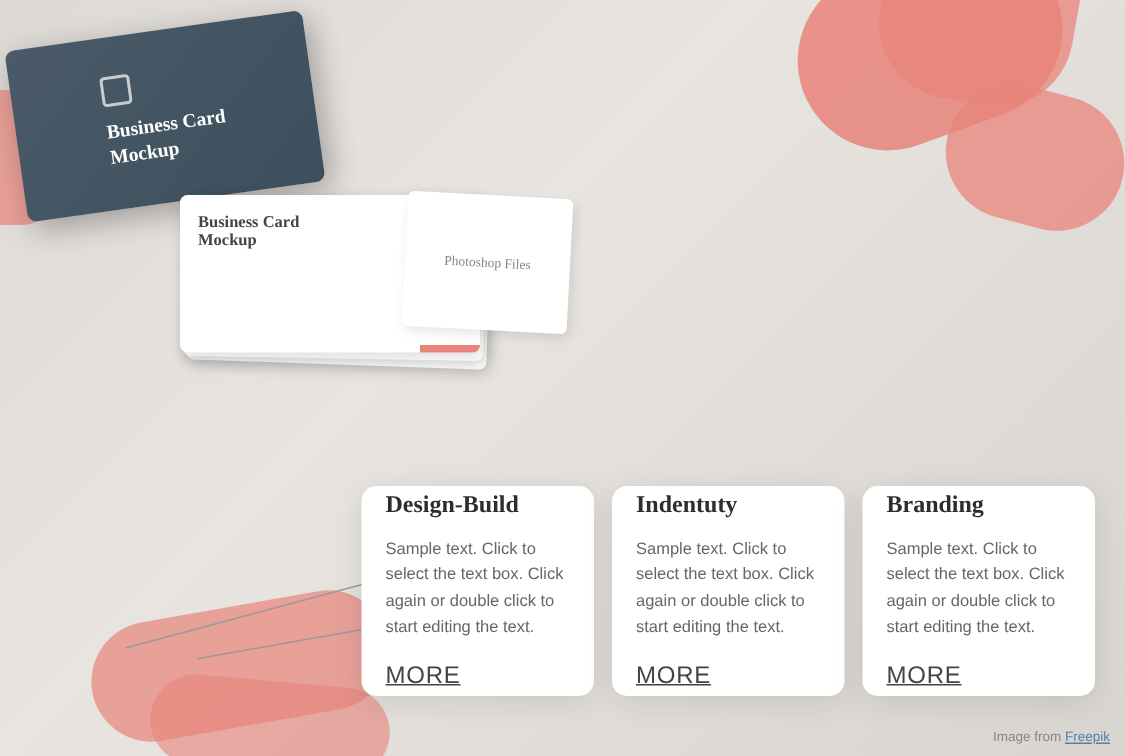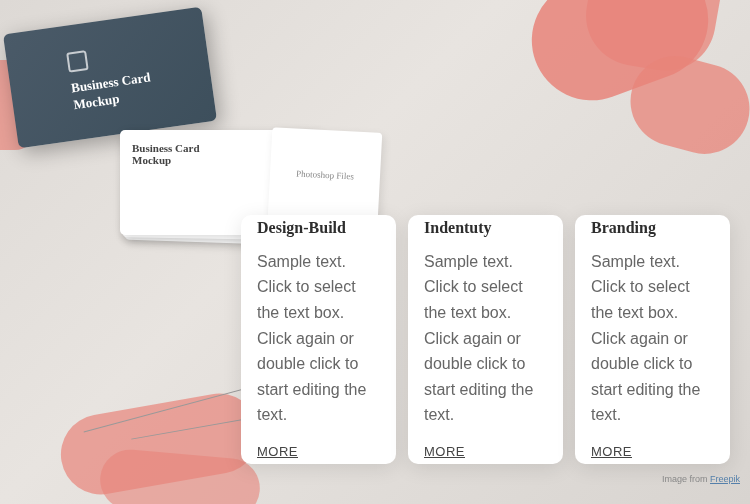--- a/index.html
+++ b/index.html
@@ -212,41 +212,41 @@
 
     .service-title {
       font-size: 16px;
       font-weight: bold;
       color: #2d2d2d;
       margin-bottom: 12px;
       font-family: Georgia, serif;
     }
 
     .service-text {
-      font-size: 16px;
+      font-size: 11px;
       color: #666;
       line-height: 1.6;
       margin-bottom: 14px;
       font-family: Arial, sans-serif;
     }
 
     .more-link {
-      font-size: 13px;
+      font-size: 16px;
       color: #444;
       text-decoration: underline;
       letter-spacing: 0.5px;
       font-family: Arial, sans-serif;
       cursor: pointer;
       display: inline-block;
     }
 
     
     .image-credit {
       position: absolute;
-      bottom: 20px;
+      bottom: 8px;
       right: 10px;
       font-size: 9px;
       color: #888;
       font-family: Arial, sans-serif;
     }
 
     .image-credit a {
       color: #5580aa;
       text-decoration: underline;
     }

